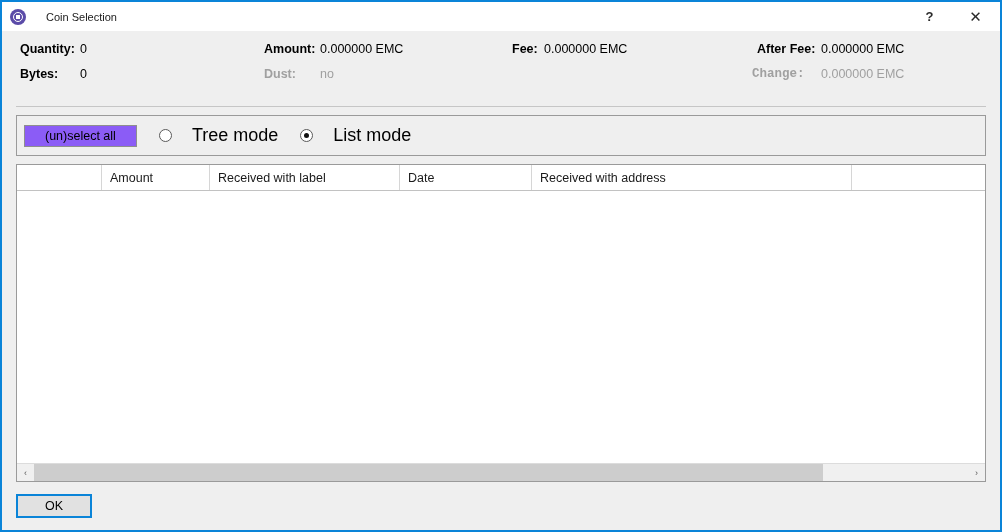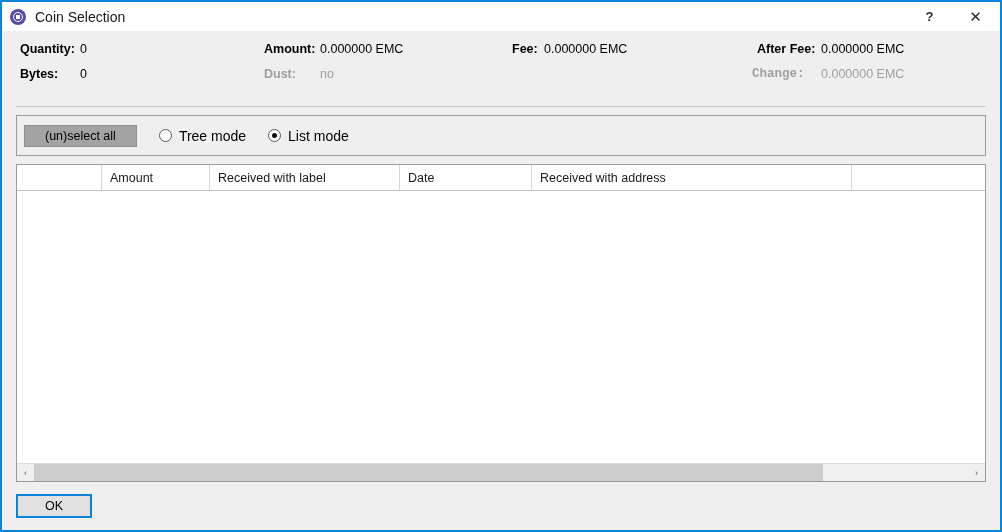--- a/index.html
+++ b/index.html
@@ -53,22 +53,22 @@
     border-radius: 50%;
     border: 1.5px solid #ffffff;
     box-sizing: border-box;
   }
   #app-icon .sq {
     position: absolute; left: 6px; top: 6px;
     width: 4px; height: 4px;
     background: #ffffff;
   }
   #title-text {
-    margin-left: 9px;
-    font-size: 14px;
+    margin-left: 20px;
+    font-size: 11px;
     color: #1a1a1a;
     white-space: nowrap;
   }
   .titlebtn {
     position: absolute;
     top: 0;
     width: 45px; height: 29px;
     display: flex; align-items: center; justify-content: center;
     color: #2a2a2a;
     font-size: 14px;
@@ -126,21 +126,21 @@
     background: #efefef;
     display: flex;
     align-items: center;
     padding-left: 7px;
   }
   #select-all-button {
     height: 22px;
     min-width: 88px;
     box-sizing: border-box;
     border: 1px solid #8e8e8e;
-    background: #a3a3a3;
+    background: #8b5cf6;
     font-family: "Liberation Sans", sans-serif;
     font-size: 12.5px;
     color: #000;
     padding: 0 20px;
     display: flex; align-items: center; justify-content: center;
     cursor: default;
   }
   .radio-wrap {
     display: flex;
     align-items: center;
@@ -157,21 +157,21 @@
     flex: none;
   }
   .radio-dot.checked::after {
     content: "";
     position: absolute;
     left: 3px; top: 3px;
     width: 5px; height: 5px;
     border-radius: 50%;
     background: #111111;
   }
-  .radio-label { margin-left: 7px; font-size: 14px; }
+  .radio-label { margin-left: 20px; font-size: 18px; }
 
   
   #table-frame {
     margin: 8px 14px 0 14px;
     flex: 1 1 auto;
     box-sizing: border-box;
     border: 1px solid #9a9a9a;
     background: #ffffff;
     display: flex;
     flex-direction: column;

